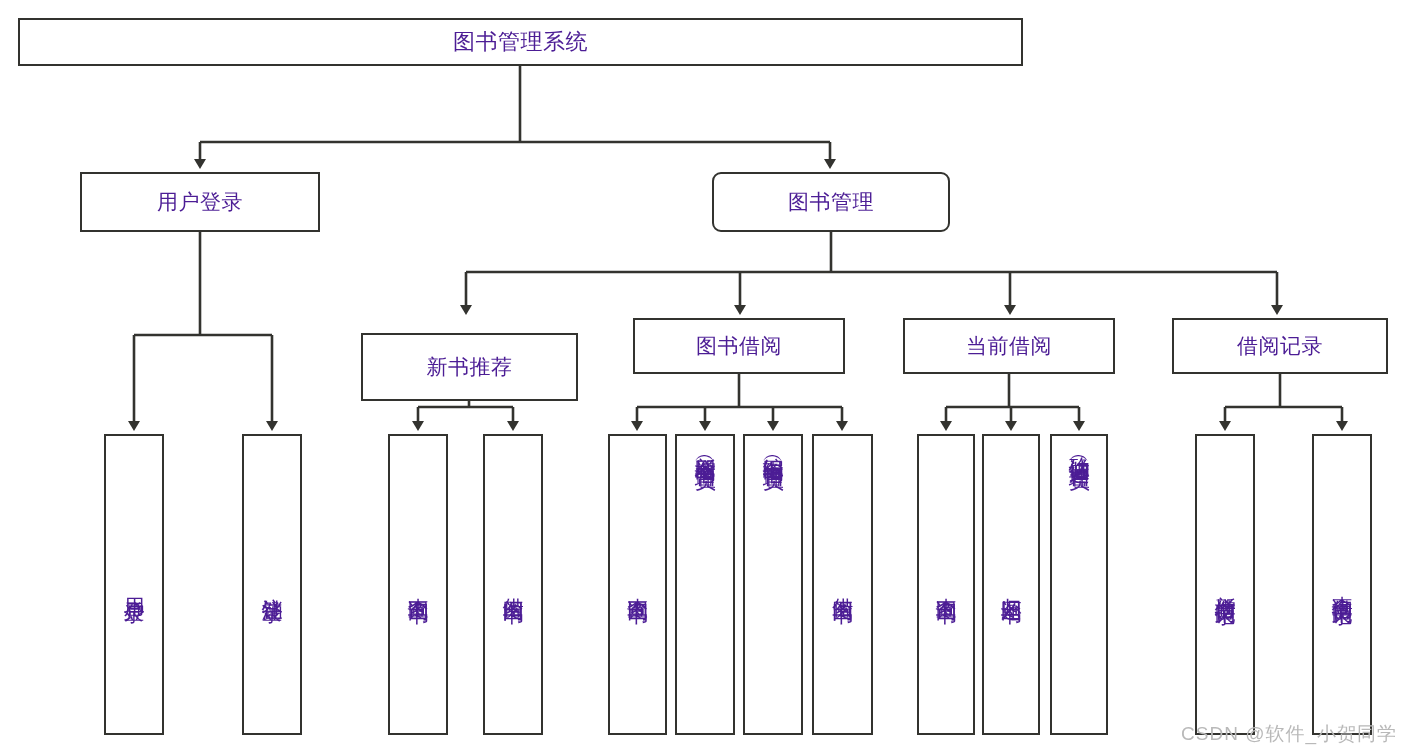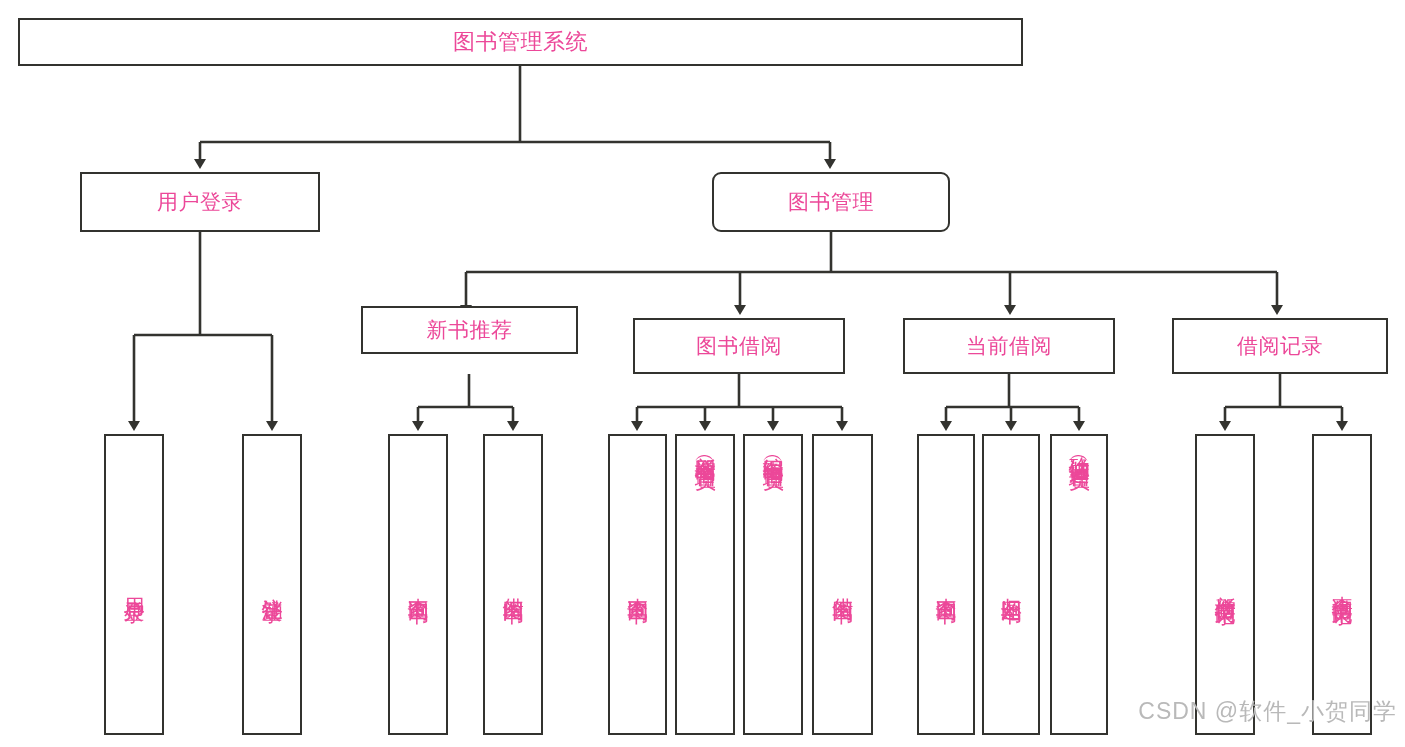--- a/index.html
+++ b/index.html
@@ -22,21 +22,21 @@
     top: 0;
     width: 1405px;
     height: 747px;
     pointer-events: none;
   }
   .node {
     position: absolute;
     box-sizing: border-box;
     border: 2px solid #33332f;
     background: #ffffff;
-    color: #ec4899;
+    color: #4c1d95;
     display: flex;
     align-items: center;
     justify-content: center;
     text-align: center;
   }
   .node.horiz {
     font-size: 21px;
     line-height: 1.25;
     letter-spacing: 0.5px;
   }
@@ -55,22 +55,22 @@
   }
   .node.vert > .vtext {
     writing-mode: vertical-rl;
     text-orientation: upright;
     display: block;
   }
   .node.vert.mid { justify-content: center; }
   .watermark {
     position: absolute;
     right: 8px;
-    bottom: 20px;
-    font-size: 23px;
+    bottom: 0;
+    font-size: 19px;
     color: #b9b9b9;
     white-space: nowrap;
     letter-spacing: 1px;
   }
 </style>
 </head>
 <body>
 
 <div id="canvas">
 
@@ -128,21 +128,21 @@
     <span>图书管理系统</span>
   </div>
 
   <div class="node horiz" style="left:80px; top:172px; width:240px; height:60px;">
     <span>用户登录</span>
   </div>
   <div class="node horiz" style="left:712px; top:172px; width:238px; height:60px;border-radius:9px;">
     <span>图书管理</span>
   </div>
 
-  <div class="node horiz" style="left:361px; top:306px; width:217px; height:48px;">
+  <div class="node horiz" style="left:361px; top:333px; width:217px; height:68px;">
     <span>新书推荐</span>
   </div>
   <div class="node horiz" style="left:633px; top:318px; width:212px; height:56px;">
     <span>图书借阅</span>
   </div>
   <div class="node horiz" style="left:1172px; top:318px; width:216px; height:56px;">
     <span>借阅记录</span>
   </div>
   <div class="node horiz" style="left:903px; top:318px; width:212px; height:56px;">
     <span>当前借阅</span>

